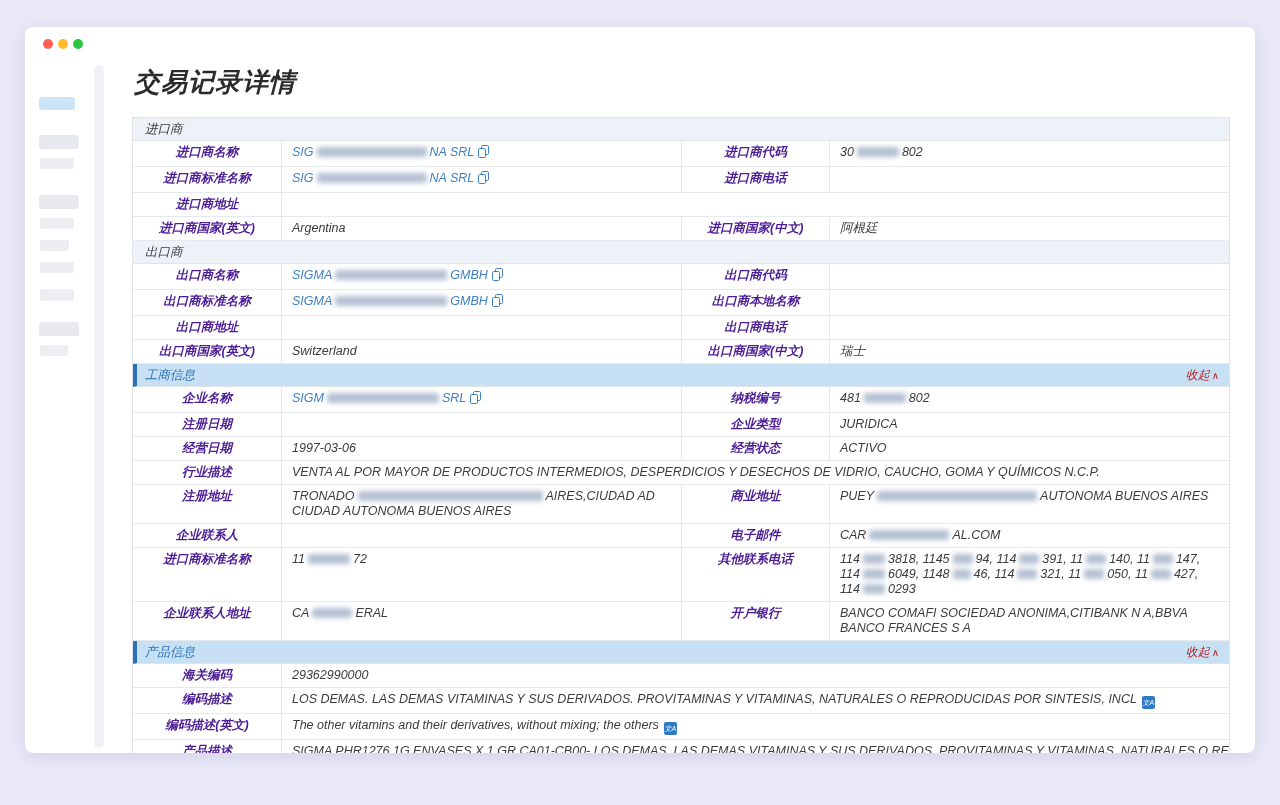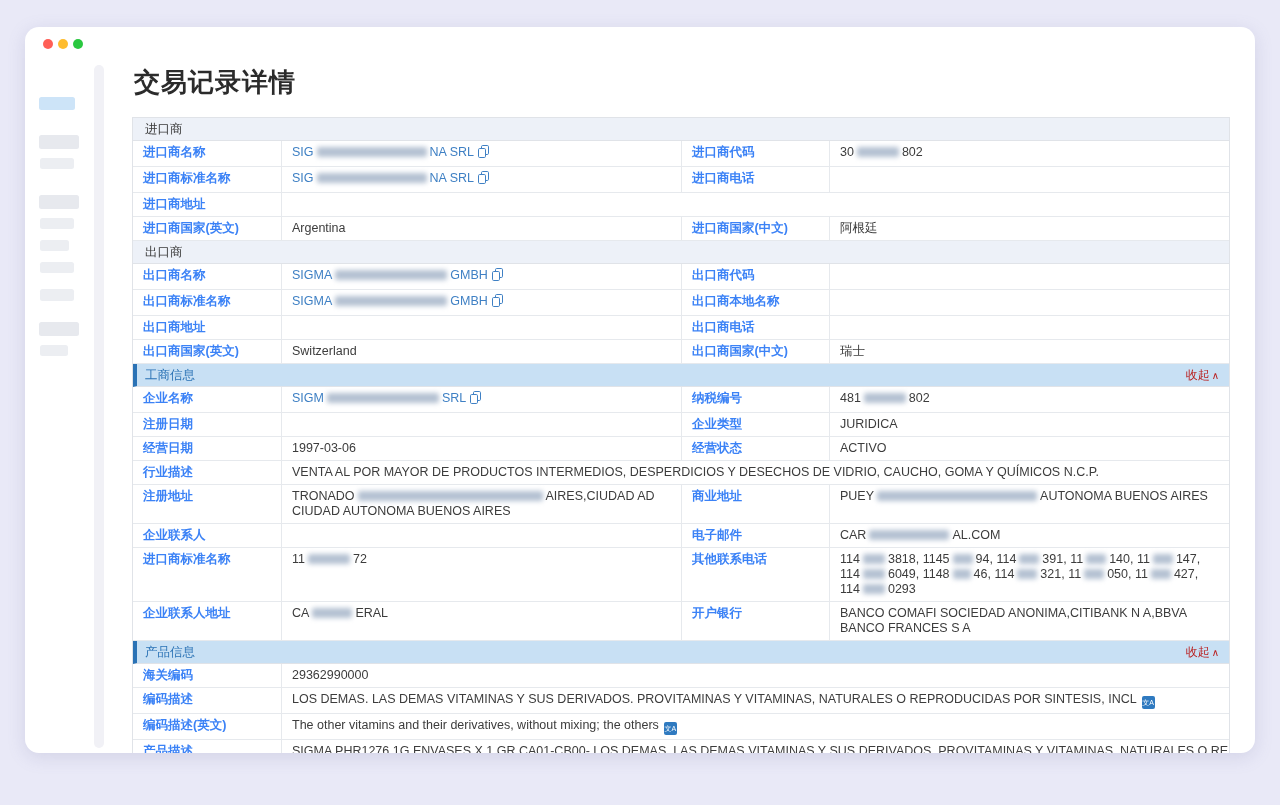--- a/index.html
+++ b/index.html
@@ -6,23 +6,24 @@
   html,body { width: 1280px; height: 805px; }
   body {
     font-family: "Liberation Sans", "DejaVu Sans", sans-serif;
     background: #e9e9f7;
     overflow: hidden;
     position: relative;
   }
   .window {
     position: absolute; left: 25px; top: 27px;
     width: 1230px; height: 726px;
-    background: #ffffff; border-radius: 14px;
+    background: #ffffff; border-radius: 8px;
     box-shadow: 0 4px 18px rgba(110,110,160,.18);
     overflow: hidden;
+    font-style: italic;
   }
   
   .traffic { position: absolute; left: 18px; top: 12px; display: flex; gap: 5px; }
   .dot { width: 10px; height: 10px; border-radius: 50%; }
   .dot.r { background: #ff5f57; }
   .dot.y { background: #febc2e; }
   .dot.g { background: #2ac840; }
   
   .sb { position: absolute; border-radius: 2.5px; background: #eceef2; }
   .sb.active { background: #cde4f8; }
@@ -45,21 +46,21 @@
   .section-header { display: flex; justify-content: space-between; align-items: center;
                     height: 23px; padding: 0 10px 0 12px; border-bottom: 1px solid #e0e3e8; }
   .section-header.plain  { background: #edf1f8; color: #3a3a3a; font-weight: 500; }
   .section-header.accent { background: #c8e0f4; color: #2a72b5; border-left: 4px solid #2a72b5;
                            padding-left: 8px; font-weight: 500; }
   .collapse { color: #b91c1c; cursor: pointer; font-size: 12px; }
   .collapse .caret { font-size: 10px; margin-left: 2px; }
   .row { display: grid; grid-template-columns: 148px 1fr 148px 1fr; border-bottom: 1px solid #e6e9ed; }
   .row.fullrow { grid-template-columns: 148px 1fr; }
   .cell { padding: 4px 10px; min-height: 23px; line-height: 15px; display: block; }
-  .cell.label { text-align: left; font-weight: 600; color: #3b82f6; white-space: nowrap; }
+  .cell.label { text-align: center; font-weight: 600; color: #4c1d95; white-space: nowrap; }
   .row > .cell + .cell { border-left: 1px solid #e6e9ed; }
   .cell.value.nowrap { white-space: nowrap; overflow: hidden; }
   .link { color: #3f80c4; cursor: pointer; }
   .blur { display: inline-block; height: 10px; border-radius: 2px; background: #b4c1d2;
           filter: blur(2.5px); margin: 0 3px; vertical-align: -1px; }
   .copy-ic { display: inline-block; vertical-align: -2px; margin-left: 4px; color: #3f80c4; cursor: pointer; }
   .tr-ic { display: inline-flex; align-items: center; justify-content: center;
            width: 13px; height: 13px; background: #2f7ac0; color: #fff; font-size: 7px;
            border-radius: 2px; margin-left: 5px; vertical-align: -2px; cursor: pointer; }
 </style>

